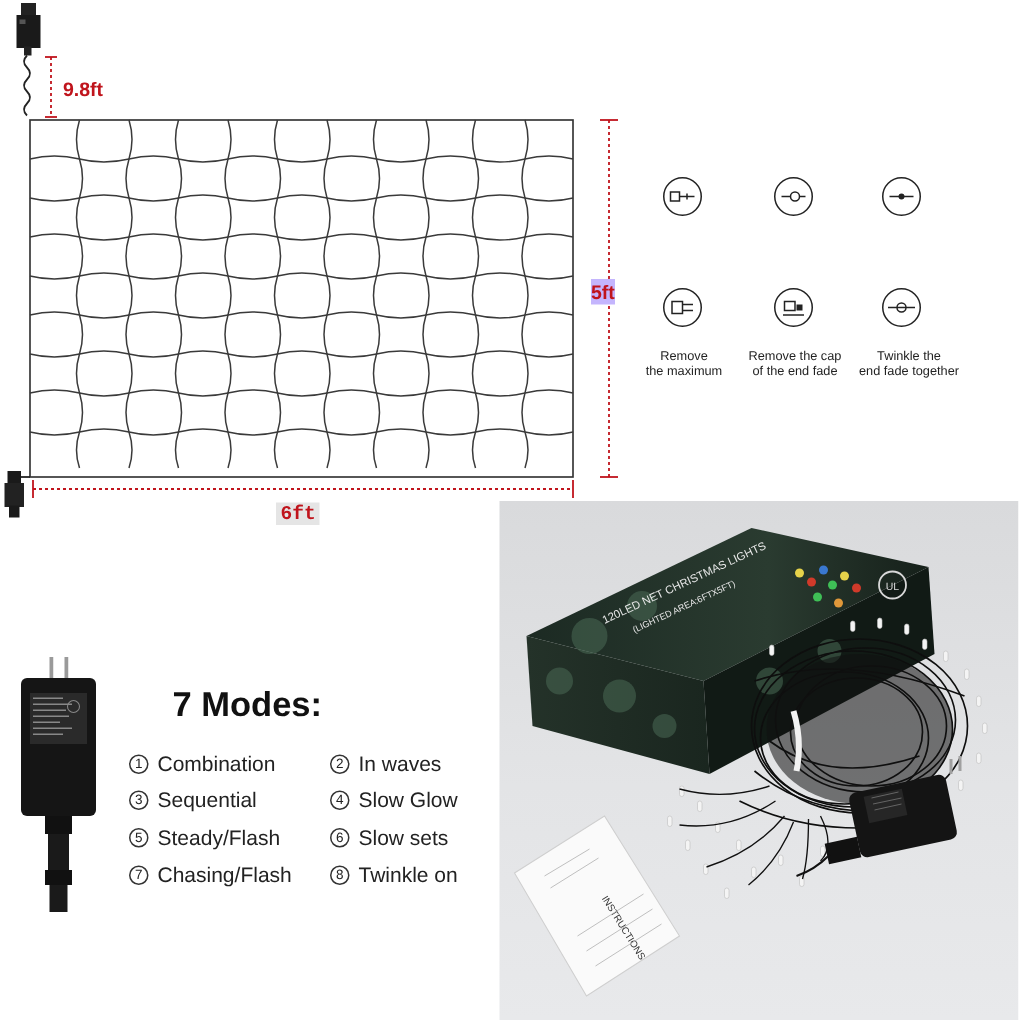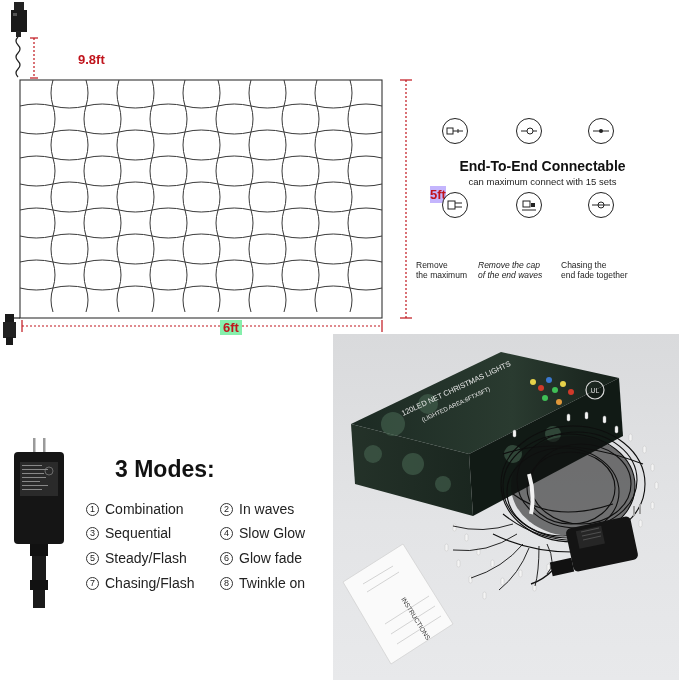--- a/index.html
+++ b/index.html
@@ -4,28 +4,28 @@
 <style>
   * { box-sizing: border-box; margin: 0; padding: 0; }
   html, body { width: 679px; height: 680px; background: #ffffff; overflow: hidden; }
   body { position: relative; font-family: "Liberation Sans", sans-serif; color: #111; }
 
   .abs { position: absolute; }
 
   
   #net-panel { left: 0; top: 0; width: 420px; height: 350px; }
   #net-svg { position: absolute; left: 0; top: 0; }
-  .dim-label-red { color: #c0141c; font-weight: bold; font-size: 13px; position: absolute; margin-left: 36px; }
+  .dim-label-red { color: #c0141c; font-weight: bold; font-size: 13px; position: absolute; }
 
   
   #connect-panel { left: 430px; top: 110px; width: 240px; height: 150px; }
   .conn-icon { position: absolute; width: 26px; height: 26px; border: 1.3px solid #222; border-radius: 50%; display:flex; align-items:center; justify-content:center; background:#fff; }
   .conn-title { position: absolute; left: 0; width: 225px; text-align: center; font-weight: bold; font-size: 14px; color: #111; }
   .conn-sub { position: absolute; left: 0; width: 225px; text-align: center; font-size: 9.5px; color: #222; }
-  .conn-caption { position: absolute; width: 80px; text-align: left; font-size: 8.5px; line-height: 10px; color: #222; margin-top: 28px; }
+  .conn-caption { position: absolute; width: 80px; text-align: center; font-size: 8.5px; line-height: 10px; color: #222; }
 
   
   #modes-panel { left: 0; top: 420px; width: 330px; height: 200px; }
   .modes-title { position: absolute; left: 115px; top: 36px; font-size: 23px; font-weight: bold; color: #111; }
   .mode-item { position: absolute; font-size: 14px; color: #222; white-space: nowrap; display:flex; align-items:center; }
   .mode-num { display:inline-flex; width: 13px; height: 13px; border: 1px solid #333; border-radius: 50%; font-size: 9px; align-items:center; justify-content:center; margin-right: 6px; line-height: 1; }
 
   
   #photo-panel { left: 333px; top: 334px; width: 346px; height: 346px; background: linear-gradient(180deg, #d9dadc 0%, #e3e4e6 55%, #e8e9eb 100%); overflow: hidden; }
 </style>
@@ -85,21 +85,21 @@
     <line x1="400" y1="80" x2="412" y2="80" stroke="#c0141c" stroke-width="1.2"></line>
     <line x1="400" y1="318" x2="412" y2="318" stroke="#c0141c" stroke-width="1.2"></line>
 
     <line x1="22" y1="326" x2="382" y2="326" stroke="#c0141c" stroke-width="1.2" stroke-dasharray="2,2"></line>
     <line x1="22" y1="320" x2="22" y2="332" stroke="#c0141c" stroke-width="1.2"></line>
     <line x1="382" y1="320" x2="382" y2="332" stroke="#c0141c" stroke-width="1.2"></line>
   </svg>
 
   <span class="dim-label-red" style="left:42px; top:52px;">9.8ft</span>
   <span class="dim-label-red" style="left:394px; top:186px; background:#c4b5fd; padding:1px 0;">5ft</span>
-  <span class="dim-label-red" style="left:184px; top:320px; background:#86efac; padding:0 3px;">6ft</span>
+  <span class="dim-label-red" style="left:184px; top:335px; background:#e5e5e5; padding:0 3px;font-family:Liberation Mono, monospace;">6ft</span>
 </div>
 
 <div id="connect-panel" class="abs">
 
   <div class="conn-icon" style="left:12px; top:8px;">
     <svg width="18" height="10" viewBox="0 0 18 10">
         <rect x="1" y="2" width="6" height="6" fill="none" stroke="#222" stroke-width="1"></rect>
         <line x1="7" y1="5" x2="17" y2="5" stroke="#222" stroke-width="1"></line>
         <line x1="12" y1="3" x2="12" y2="7" stroke="#222"></line>
       </svg>
@@ -111,22 +111,20 @@
         <line x1="13" y1="6" x2="17" y2="6" stroke="#222"></line>
       </svg>
   </div>
   <div class="conn-icon" style="left:158px; top:8px;">
     <svg width="18" height="12" viewBox="0 0 18 12">
         <line x1="1" y1="6" x2="17" y2="6" stroke="#222"></line>
         <circle cx="9" cy="6" r="2" fill="#222"></circle>
       </svg>
   </div>
 
-  <div class="conn-title" style="top:48px;">End-To-End Connectable</div>
-  <div class="conn-sub" style="top:66px;">can maximum connect with 15 sets</div>
 
   <div class="conn-icon" style="left:12px; top:82px;">
     <svg width="18" height="12" viewBox="0 0 18 12">
         <rect x="2" y="2" width="7" height="8" fill="none" stroke="#222"></rect>
         <line x1="9" y1="4" x2="16" y2="4" stroke="#222"></line>
         <line x1="9" y1="8" x2="16" y2="8" stroke="#222"></line>
       </svg>
   </div>
   <div class="conn-icon" style="left:86px; top:82px;">
     <svg width="18" height="14" viewBox="0 0 18 14">
@@ -139,26 +137,26 @@
     <svg width="20" height="12" viewBox="0 0 20 12">
         <line x1="1" y1="6" x2="19" y2="6" stroke="#222"></line>
         <circle cx="10" cy="6" r="3" fill="none" stroke="#222"></circle>
       </svg>
   </div>
 
   <div class="conn-caption" style="left:-14px; top:122px;">
     <div>Remove</div>
     <div>the maximum</div>
   </div>
-  <div class="conn-caption" style="left:48px; top:122px;font-style:italic;">
+  <div class="conn-caption" style="left:60px; top:122px;">
     <div>Remove the cap</div>
-    <div>of the end waves</div>
+    <div>of the end fade</div>
   </div>
   <div class="conn-caption" style="left:131px; top:122px; width:90px;">
-    <div>Chasing the</div>
+    <div>Twinkle the</div>
     <div>end fade together</div>
   </div>
 </div>
 
 <div id="modes-panel" class="abs">
 
   <svg class="abs" style="left:8px; top:18px;" width="62" height="180" viewBox="0 0 62 180">
     <rect x="25" y="0" width="2.5" height="14" fill="#9a9a9a"></rect>
     <rect x="35" y="0" width="2.5" height="14" fill="#9a9a9a"></rect>
     <rect x="6" y="14" width="50" height="92" rx="4" fill="#151515"></rect>
@@ -172,21 +170,21 @@
       <rect x="14" y="47" width="26" height="1"></rect>
       <rect x="14" y="51" width="20" height="1"></rect>
     </g>
     <circle cx="41" cy="33" r="4" fill="none" stroke="#888" stroke-width="0.7"></circle>
     <rect x="22" y="106" width="18" height="12" fill="#111"></rect>
     <rect x="24" y="118" width="14" height="24" fill="#1a1a1a"></rect>
     <rect x="22" y="142" width="18" height="10" fill="#111"></rect>
     <rect x="25" y="152" width="12" height="18" fill="#1a1a1a"></rect>
   </svg>
 
-  <div class="modes-title">3 Modes:</div>
+  <div class="modes-title">7 Modes:</div>
 
   <div class="mode-item" style="left:86px; top:81px;">
     <span class="mode-num">1</span>
       <span>Combination</span>
   </div>
   <div class="mode-item" style="left:220px; top:81px;">
     <span class="mode-num">2</span>
       <span>In waves</span>
   </div>
   <div class="mode-item" style="left:86px; top:105px;">
@@ -196,21 +194,21 @@
   <div class="mode-item" style="left:220px; top:105px;">
     <span class="mode-num">4</span>
       <span>Slow Glow</span>
   </div>
   <div class="mode-item" style="left:86px; top:130px;">
     <span class="mode-num">5</span>
       <span>Steady/Flash</span>
   </div>
   <div class="mode-item" style="left:220px; top:130px;">
     <span class="mode-num">6</span>
-      <span>Glow fade</span>
+      <span>Slow sets</span>
   </div>
   <div class="mode-item" style="left:86px; top:155px;">
     <span class="mode-num">7</span>
       <span>Chasing/Flash</span>
   </div>
   <div class="mode-item" style="left:220px; top:155px;">
     <span class="mode-num">8</span>
       <span>Twinkle on</span>
   </div>
 </div>

